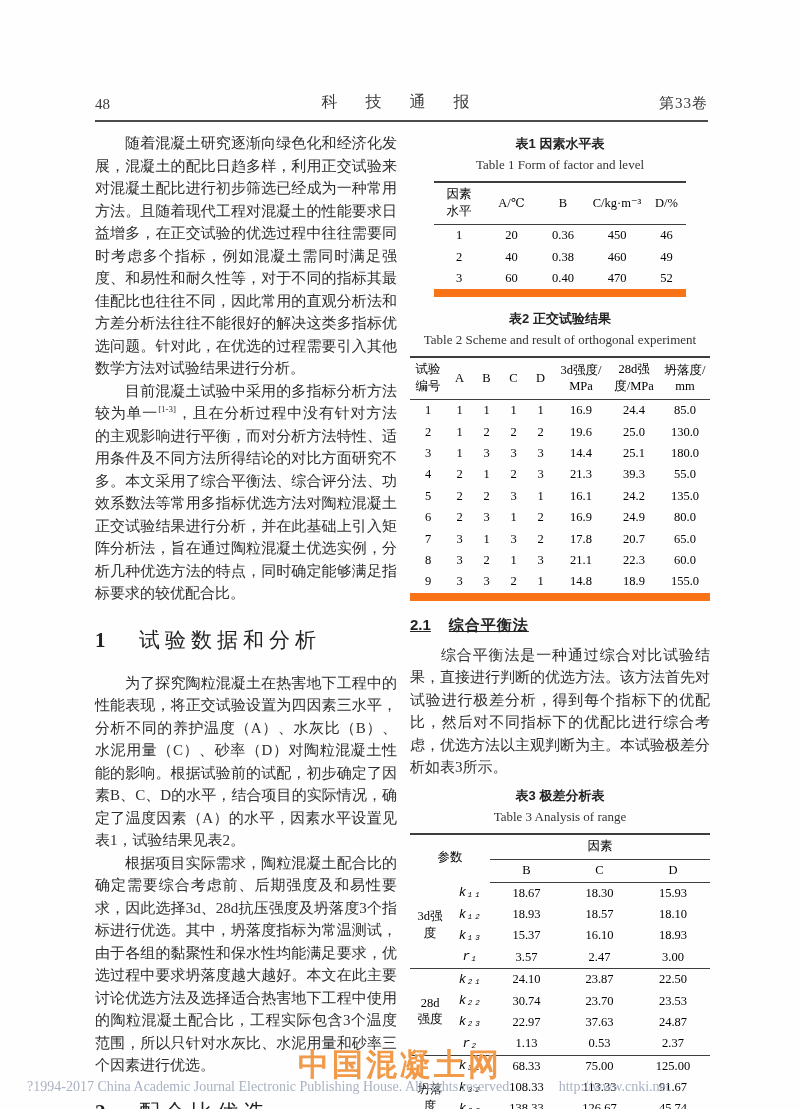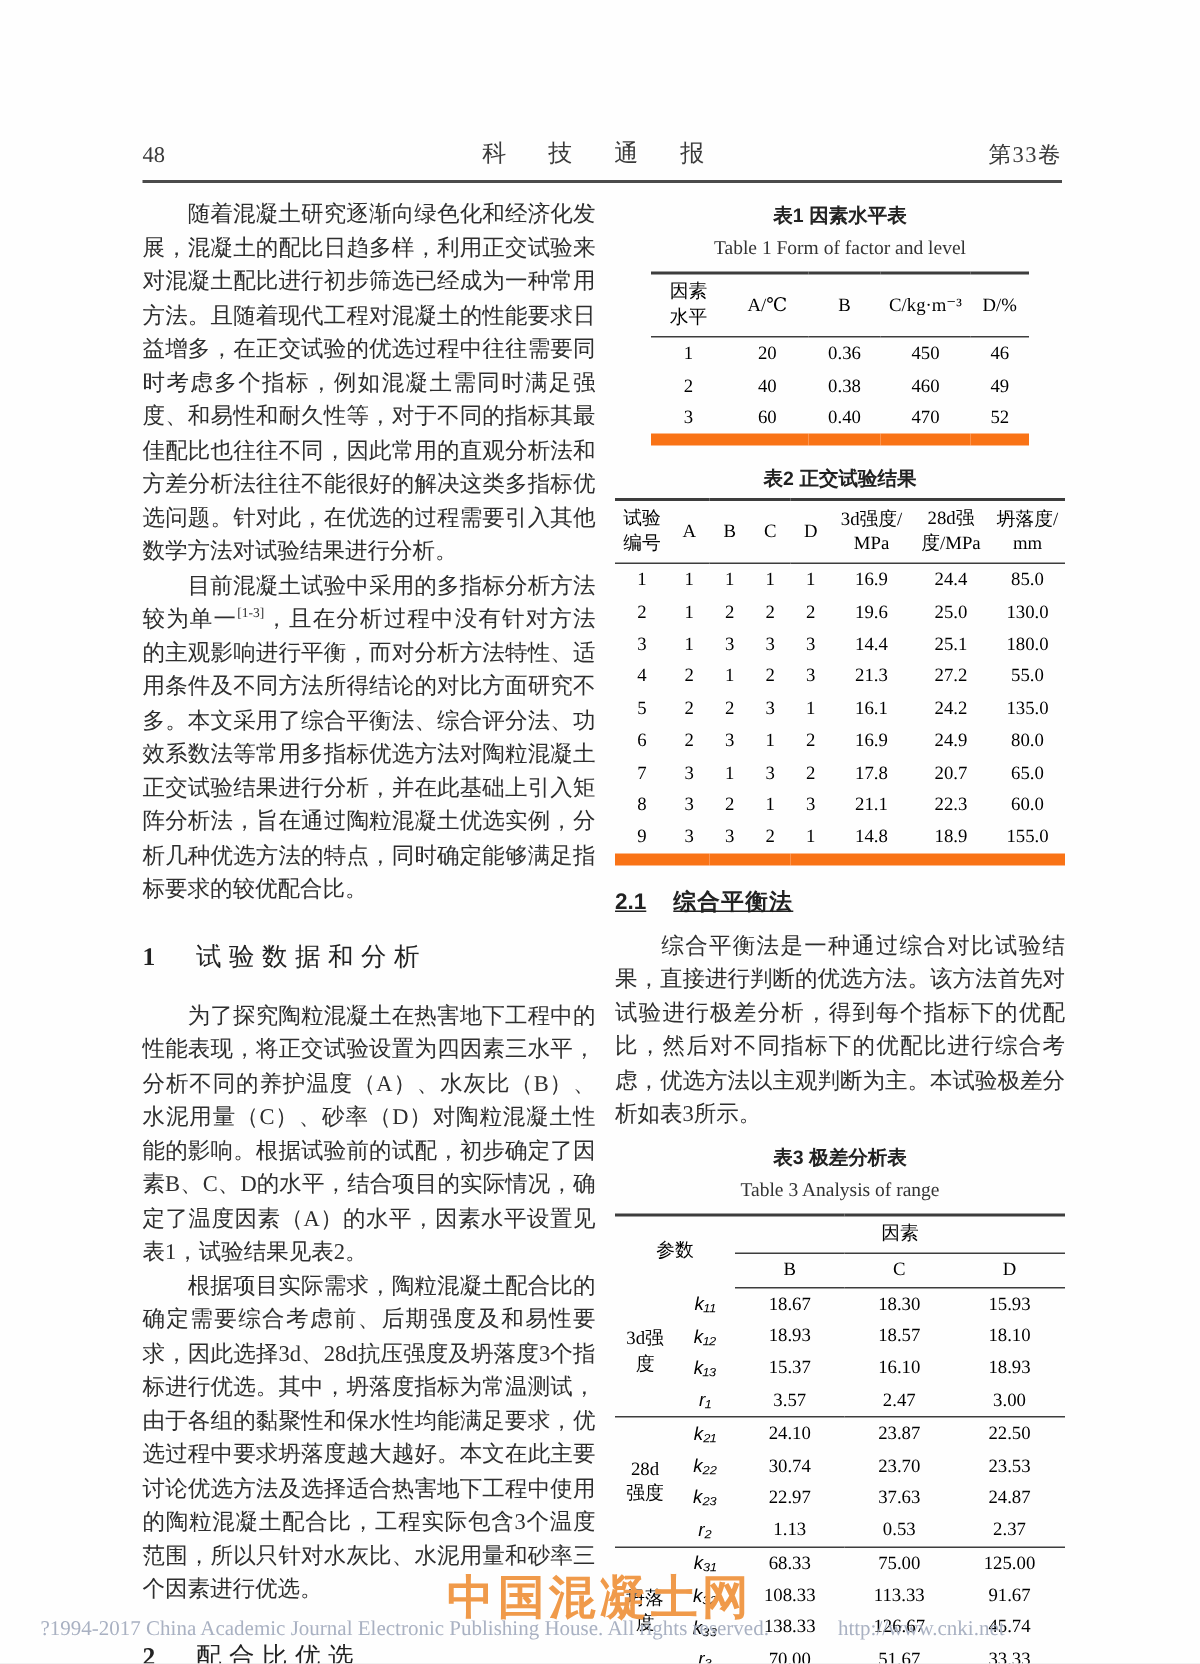--- a/index.html
+++ b/index.html
@@ -15,21 +15,21 @@
 
   
   .cols{position:absolute;top:118px;left:95px;width:615px;display:flex;}
   .col-left{width:302px;padding-top:14px;}
   .col-right{width:300px;margin-left:13px;padding-top:17px;}
 
   p.body{margin:0;font-size:15px;line-height:22.5px;text-align:justify;color:#2e2e2e;}
   p.body .indent{display:inline-block;width:2em;}
   sup{font-size:9px;line-height:0;}
 
-  h2.sec{margin:21px 0 18px 0;font-size:17px;font-weight:normal;color:#222;
+  h2.sec{margin:21px 0 18px 0;font-size:21px;font-weight:normal;color:#222;
          font-family:"Liberation Sans","DejaVu Sans",sans-serif;}
   h2.sec .num{font-weight:bold;font-family:"Liberation Serif",serif;margin-right:1.6em;}
   h2.sec .ttl{letter-spacing:5px;}
   h3.subsec{margin:2px 0 9px 0;font-size:15px;font-weight:bold;color:#222;
             font-family:"Liberation Sans","DejaVu Sans",sans-serif;text-decoration:underline;}
   h3.subsec .num{margin-right:1.2em;}
   h3.subsec .ttl{letter-spacing:1px;}
 
   .cap-zh{margin:0 0 4px 0;text-align:center;font-size:13px;font-weight:bold;color:#222;
           font-family:"Liberation Sans","DejaVu Sans",sans-serif;}
@@ -40,21 +40,21 @@
   table.btable thead th{font-weight:normal;white-space:pre-line;padding:3px 0 4px 0;
                         border-bottom:1px solid #3d3d3d;vertical-align:middle;}
   table.btable td{text-align:center;padding:3.2px 0;white-space:pre-line;vertical-align:middle;}
   table.btable th{text-align:center;}
 
   #table1{width:252px;margin:0 auto 13px auto;}
   #table2{width:100%;margin:0 0 15px 0;}
   #table3{width:100%;margin:0;}
   #table3 td.grp{border-bottom:1px solid #3d3d3d;}
   #table3 tbody tr:nth-child(4) td,#table3 tbody tr:nth-child(8) td{border-bottom:1px solid #3d3d3d;}
-  #table3 td.sym{font-style:italic;font-family:Liberation Sans, sans-serif;}
+  #table3 td.sym{font-style:italic;font-family:Liberation Mono, monospace;}
   #table3 th.factor-head{border-bottom:1px solid #3d3d3d;}
   #table3 th.param-head{border-bottom:none;}
 
   
   .pg-footer{position:absolute;left:27px;top:1079px;width:760px;display:flex;
              font-size:14px;color:#a9b1c2;}
   .pg-footer .cnki-url{margin-left:46px;}
   .watermark{position:absolute;left:50%;transform:translateX(-50%);top:1044px;
              font-size:31px;font-weight:bold;color:#f09a4a;letter-spacing:3px;
              font-family:"Liberation Sans","DejaVu Sans",sans-serif;white-space:nowrap;}
@@ -125,20 +125,21 @@
               <td>3</td>
               <td>60</td>
               <td>0.40</td>
               <td>470</td>
               <td>52</td>
             </tr>
           </tbody>
       </table>
 
       <p class="cap-zh">表2 正交试验结果</p>
+      <p class="cap-en">Table 2 Scheme and result of orthogonal experiment</p>
       <table class="btable" id="table2">
         <colgroup>
             <col style="width:36px">
             <col style="width:27px">
             <col style="width:27px">
             <col style="width:27px">
             <col style="width:27px">
             <col style="width:54px">
             <col style="width:52px">
             <col style="width:50px">
@@ -190,21 +191,21 @@
               <td>25.1</td>
               <td>180.0</td>
             </tr>
             <tr>
               <td>4</td>
               <td>2</td>
               <td>1</td>
               <td>2</td>
               <td>3</td>
               <td>21.3</td>
-              <td>27.2</td>
+              <td>39.3</td>
               <td>55.0</td>
             </tr>
             <tr>
               <td>5</td>
               <td>2</td>
               <td>2</td>
               <td>3</td>
               <td>1</td>
               <td>16.1</td>
               <td>24.2</td>

